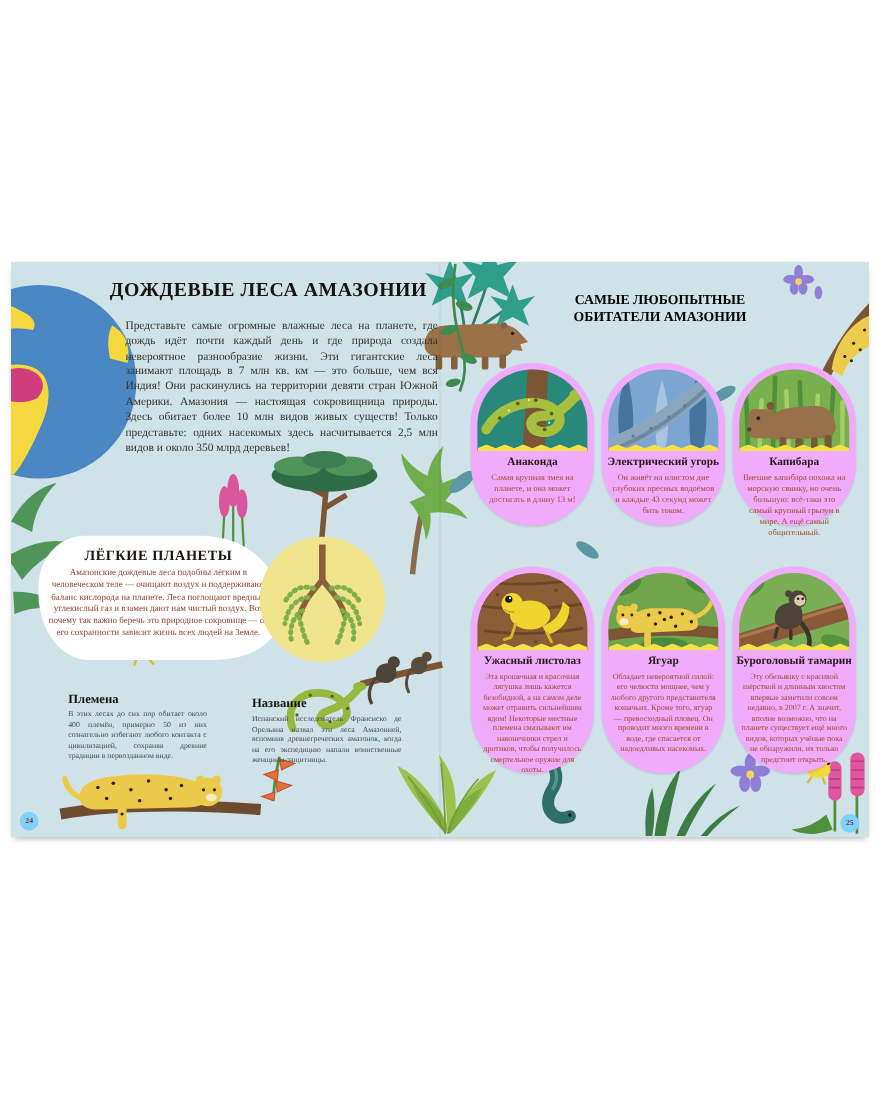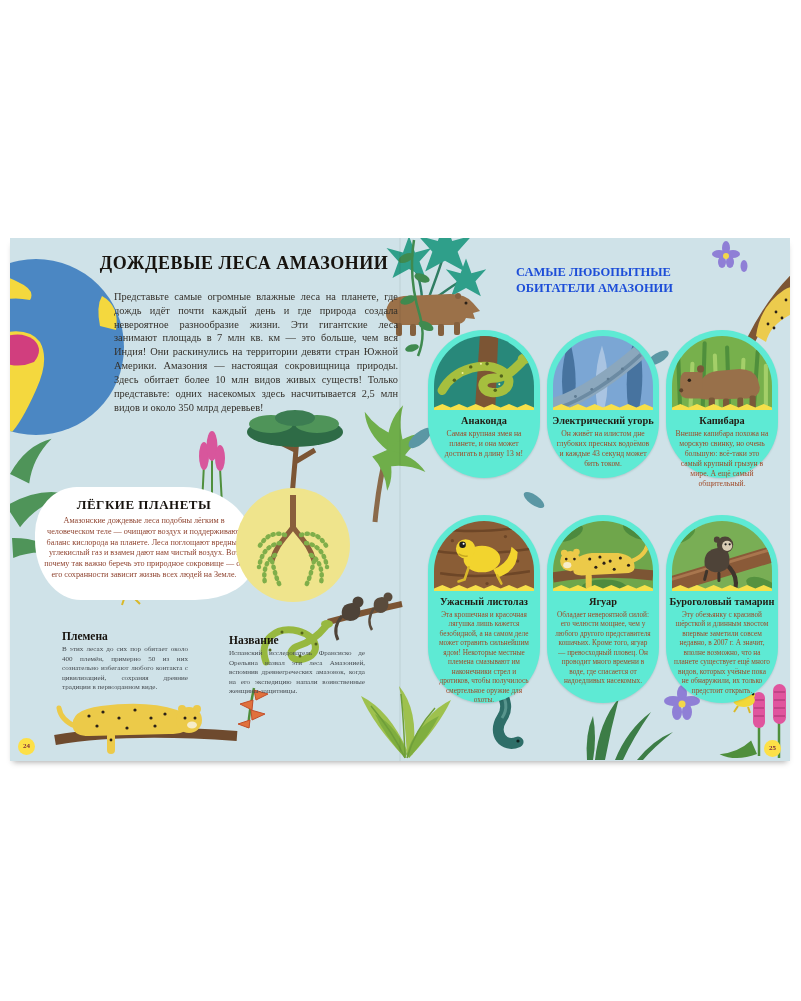--- a/index.html
+++ b/index.html
@@ -8,23 +8,23 @@
   .spread{position:absolute;left:10px;top:238px;width:780px;height:523px;background:#cfe2e8;
           box-shadow:0 4px 6px -3px rgba(0,0,0,.35);overflow:hidden;}
   .decor{position:absolute;left:0;top:0;width:780px;height:523px;z-index:1;}
   .fold{position:absolute;left:389px;top:0;width:2px;height:523px;background:rgba(0,0,0,.04);z-index:1;}
 
   .main-title{position:absolute;left:80px;top:16px;width:308px;margin:0;z-index:4;
               font-weight:700;font-size:18px;line-height:1.05;letter-spacing:.5px;color:#17130e;text-align:center;}
   .intro{position:absolute;left:104px;top:52px;width:284px;margin:0;z-index:4;
          font-size:10.4px;line-height:1.33;text-align:justify;color:#35312b;}
   .right-heading{position:absolute;left:506px;top:26px;width:168px;margin:0;z-index:4;
-                 font-weight:700;font-size:12.5px;line-height:1.3;color:#1d4ed8;}
-
-  .card{position:absolute;width:112px;background:#5eead4;border-radius:56px;z-index:2;
+                 font-weight:700;font-size:12.5px;line-height:1.3;color:#000000;text-align:center;}
+
+  .card{position:absolute;width:112px;background:#f0abfc;border-radius:56px;z-index:2;
         box-shadow:0 1px 2px rgba(0,0,0,.12);}
   .r1{top:92px;height:148px}
   .r2{top:277px;height:188px}
   .c1{left:418px}.c2{left:537px}.c3{left:656px}
   .card-img{position:relative;margin:6px 6px 0;height:74px;border-radius:50px 50px 0 0;overflow:hidden;}
   .r2 .card-img{height:70px;}
   .card-img>svg.art{position:absolute;left:0;top:0;width:100%;height:100%;}
   .zigzag{position:absolute;left:0;bottom:-1px;width:100%;height:7px;display:block;}
   .img-anaconda{background:#28887a}
   .img-eel{background:#7ba6d4}
@@ -44,21 +44,21 @@
   .lungs-circle{position:absolute;left:226px;top:250px;width:114px;height:114px;border-radius:50%;
                 background:#efe48c;z-index:3;}
   .lungs-circle svg{position:absolute;left:0;top:0;width:100%;height:100%;}
 
   .mini{position:absolute;z-index:4;}
   .mini h4{margin:0 0 3px;font-size:11.5px;font-weight:700;color:#17130e;}
   .mini p{margin:0;font-size:7.1px;line-height:1.35;text-align:justify;color:#474d52;}
   .tribes{left:52px;top:392px;width:126px;}
   .naming{left:178px;top:396px;width:136px;margin-left:41px;}
 
-  .pagenum{position:absolute;width:17px;height:17px;border-radius:50%;background:#fde047;z-index:5;
+  .pagenum{position:absolute;width:17px;height:17px;border-radius:50%;background:#7dd3fc;z-index:5;
            color:#7d2b3e;font-weight:700;font-size:7px;line-height:17px;text-align:center;}
   .pn-left{left:8px;top:500px;}
   .pn-right{left:754px;top:502px;}
 </style>
 </head>
 <body>
 
 <div class="canvas">
   <div class="spread">
 

